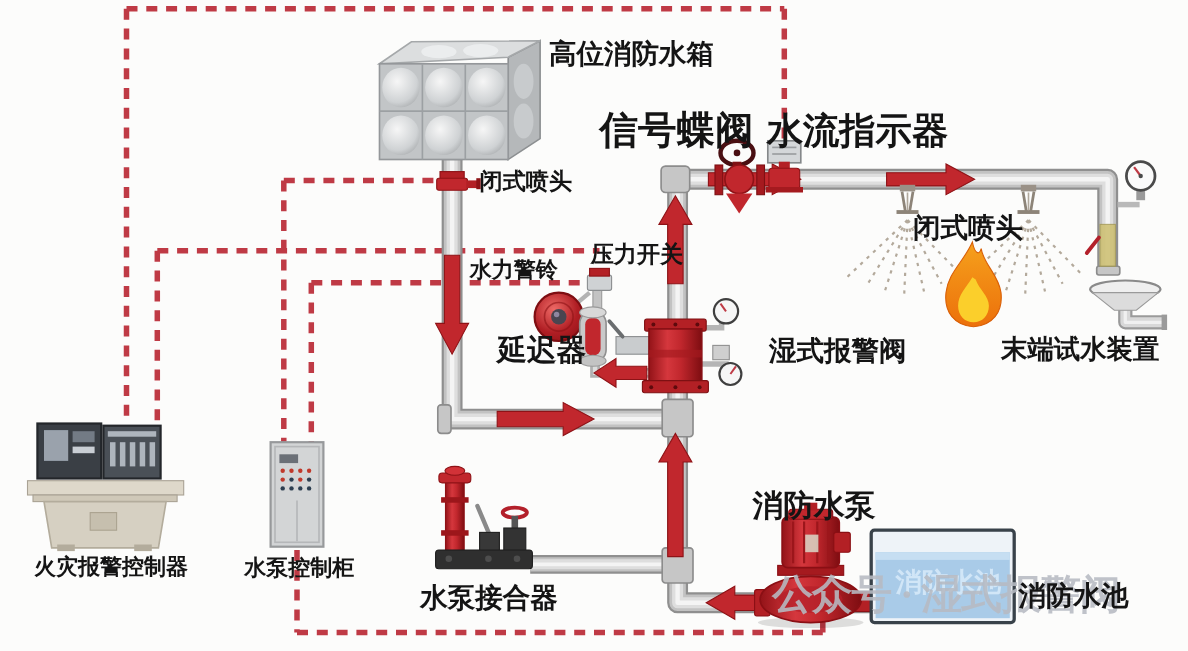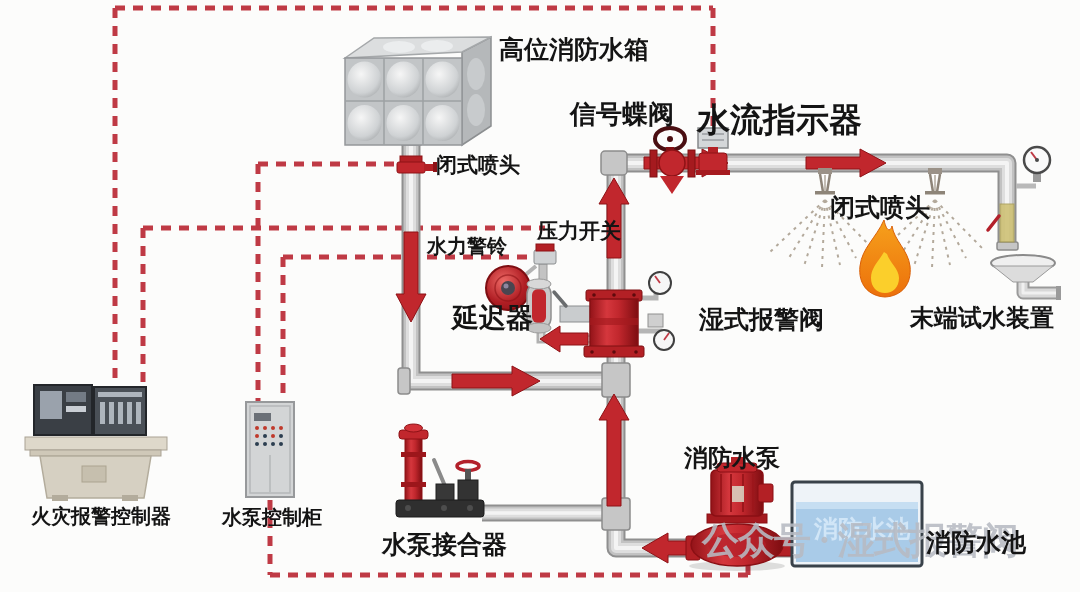--- a/index.html
+++ b/index.html
@@ -309,31 +309,31 @@
   </g>
 
   <g>
     <rect x="792" y="482" width="130" height="84" rx="3" fill="#eef3f8" stroke="#39424a" stroke-width="3"></rect>
     <rect x="796" y="502" width="122" height="60" fill="#a9cbe8"></rect>
     <rect x="796" y="502" width="122" height="7" fill="#c6def2"></rect>
   </g>
 </svg>
 
 <div class="lbl" style="left:499px;top:37px;font-size:25px;">高位消防水箱</div>
-<div class="lbl" style="left:570px;top:101px;font-size:26px;">信号蝶阀</div>
+<div class="lbl" style="left:545px;top:101px;font-size:35px;">信号蝶阀</div>
 <div class="lbl" style="left:697px;top:103px;font-size:33px;">水流指示器</div>
 <div class="lbl" style="left:436px;top:154px;font-size:21px;">闭式喷头</div>
 <div class="lbl" style="left:517px;top:220px;font-size:21px;margin-left:20px;">压力开关</div>
 <div class="lbl" style="left:427px;top:236px;font-size:20px;">水力警铃</div>
 <div class="lbl" style="left:452px;top:304px;font-size:27px;">延迟器</div>
 <div class="lbl" style="left:699px;top:307px;font-size:25px;">湿式报警阀</div>
 <div class="lbl" style="left:830px;top:195px;font-size:25px;">闭式喷头</div>
 <div class="lbl" style="left:31px;top:506px;font-size:20px;">火灾报警控制器</div>
 <div class="lbl" style="left:910px;top:306px;font-size:24px;">末端试水装置</div>
 <div class="lbl" style="left:222px;top:507px;font-size:20px;">水泵控制柜</div>
 <div class="lbl" style="left:382px;top:532px;font-size:25px;">水泵接合器</div>
-<div class="lbl" style="left:684px;top:446px;font-size:24px;">消防水泵</div>
+<div class="lbl" style="left:684px;top:446px;font-size:28px;">消防水泵</div>
 <div class="lbl" style="left:926px;top:530px;font-size:25px;z-index:6;">消防水池</div>
 
 <div class="pool-text" style="left:814px;top:513px;font-size:24px;">消防水池</div>
 <div class="watermark" style="left:702px;top:516px;font-size:37px;">公众号 · 湿式报警阀</div>
 
 </div>
 
 </body></html>

